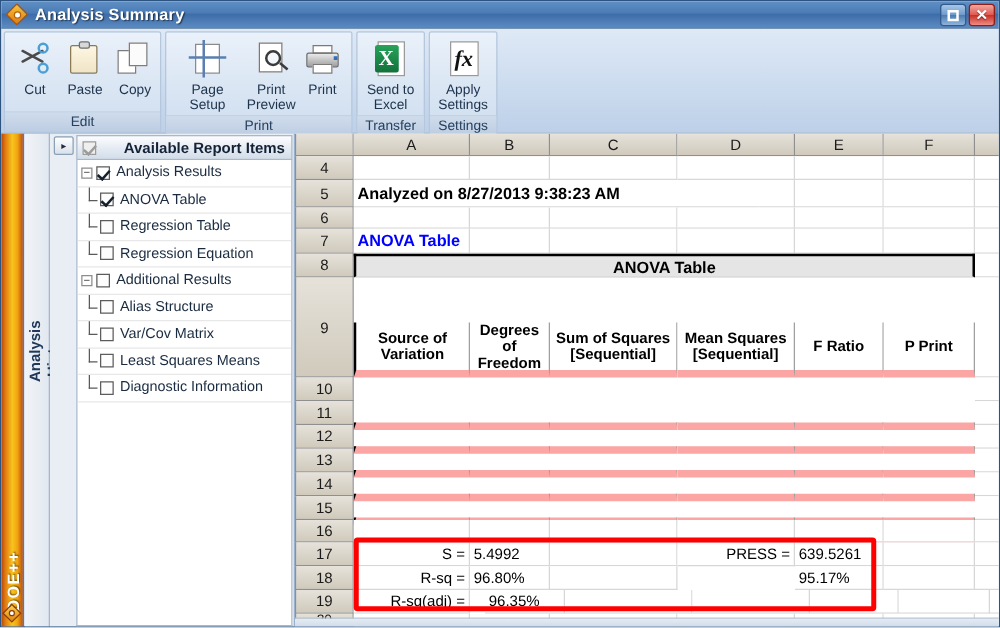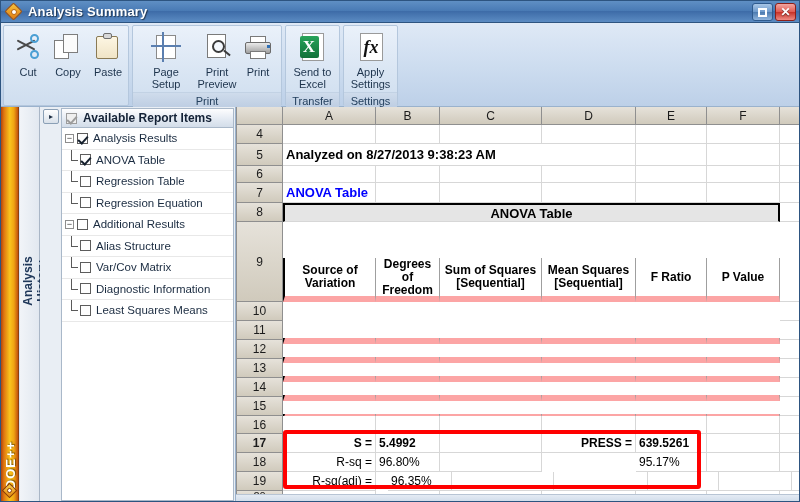--- a/index.html
+++ b/index.html
@@ -217,21 +217,21 @@
     position: absolute; left: 3px; top: 2px; width: 16px; height: 15px;
     background: linear-gradient(to bottom,#fefefe,#d9e1ea);
     border: 1px solid #8ba0b6; border-radius: 2px;
     display:flex; align-items:center; justify-content:center;
     font-size: 8px; color:#1b2c42;
   }
   #tree-header {
     position: absolute; left: 21px; top: 1px; width: 173px; height: 20px;
     background: linear-gradient(to bottom,#fdfdfe,#e2e9f2 60%,#d3dde9);
     border: 1px solid #a9b8c9;
-    display: flex; align-items: center; padding-left: 4px;
+    display: flex; align-items: center; padding-left: 4px; gap: 16px;
   }
   #tree-header .cb { margin-right: 6px; }
   #tree-header .ttl { font-size: 12px; font-weight: bold; color: #142236; }
   #tree-body {
     position: absolute; left: 21px; top: 21px; width: 173px; height: 373px;
     background: #ffffff; border: 1px solid #a9b8c9; border-top: none;
     overflow: hidden;
   }
   .tnode {
     height: 21.5px; display: flex; align-items: center;
@@ -350,34 +350,35 @@
         <div class="rbtn">
           <div class="ico ico-cut">
             <div class="bladeA"></div>
               <div class="bladeB"></div>
               <div class="ringA"></div>
               <div class="ringB"></div>
           </div>
           <div class="lbl">Cut</div>
         </div>
         <div class="rbtn">
+          <div class="ico ico-paste">
+            <div class="board"></div>
+              <div class="clip"></div>
+          </div>
+          <div class="lbl">Paste</div>
+        </div>
+        <div class="rbtn">
           <div class="ico ico-copy">
             <div class="p1"></div>
               <div class="p2"></div>
           </div>
           <div class="lbl">Copy</div>
         </div>
-        <div class="rbtn">
-          <div class="ico ico-paste">
-            <div class="board"></div>
-              <div class="clip"></div>
-          </div>
-          <div class="lbl">Paste</div>
-        </div>
-      </div>
+      </div>
+      <div class="rgroup-title">Edit</div>
     </div>
 
     <div class="rgroup" style="width:150px;">
       <div class="rgroup-items">
         <div class="rbtn" style="min-width:56px;">
           <div class="ico ico-pagesetup">
             <div class="sheet"></div>
               <div class="vline"></div>
               <div class="hline"></div>
           </div>
@@ -495,27 +496,27 @@
 
       <div class="tnode lvl1">
         <span class="elbow"></span>
         <span class="cbx"></span>
         <span>Var/Cov Matrix</span>
       </div>
 
       <div class="tnode lvl1">
         <span class="elbow"></span>
         <span class="cbx"></span>
-        <span>Diagnostic Information</span>
+        <span>Least Squares Means</span>
       </div>
 
       <div class="tnode lvl1">
         <span class="elbow"></span>
         <span class="cbx"></span>
-        <span>Least Squares Means</span>
+        <span>Diagnostic Information</span>
       </div>
 
     </div>
   </div>
 
   <div id="sheet">
 
     <div id="colhdr">
       <div class="chc corner" style="width:47px;"></div>
       <div class="chc" style="width:93px;">A</div>
@@ -586,21 +587,21 @@
       <div class="cell bold gridin" style="width:102px;">
           <span class="wrapc">Sum of Squares [Sequential]</span>
         </div>
       <div class="cell bold gridin" style="width:94px;">
           <span class="wrapc">Mean Squares [Sequential]</span>
         </div>
       <div class="cell bold gridin" style="width:71px;">
           <span class="wrapc">F Ratio</span>
         </div>
       <div class="cell bold gridin tbl-right" style="width:73px;">
-          <span class="wrapc">P Value</span>
+          <span class="wrapc">P Print</span>
         </div>
       <div class="cell" style="width:20px;"></div>
     </div>
 
     <div class="srow" style="height:19px;justify-content:center;">
       <div class="rhc">10</div>
       <div class="cell l red tbl-left gridin" style="width:93px;">Model</div>
       <div class="cell c gridin" style="width:64px;">2</div>
       <div class="cell r gridin" style="width:102px;">12816.3459</div>
       <div class="cell r gridin" style="width:94px;">6408.173</div>
@@ -668,21 +669,21 @@
       <div class="rhc">16</div>
       <div class="cell" style="width:93px;"></div>
       <div class="cell" style="width:64px;"></div>
       <div class="cell" style="width:102px;"></div>
       <div class="cell" style="width:94px;"></div>
       <div class="cell" style="width:71px;"></div>
       <div class="cell" style="width:73px;"></div>
       <div class="cell" style="width:20px;"></div>
     </div>
 
-    <div class="srow" style="height:19px;font-weight:bold;">
+    <div class="srow" style="height:19px;">
       <div class="rhc">17</div>
       <div class="cell r" style="width:93px;">S =</div>
       <div class="cell l" style="width:64px;">5.4992</div>
       <div class="cell" style="width:102px;"></div>
       <div class="cell r" style="width:94px;">PRESS =</div>
       <div class="cell l" style="width:71px;">639.5261</div>
       <div class="cell" style="width:73px;"></div>
       <div class="cell" style="width:20px;"></div>
     </div>
 

